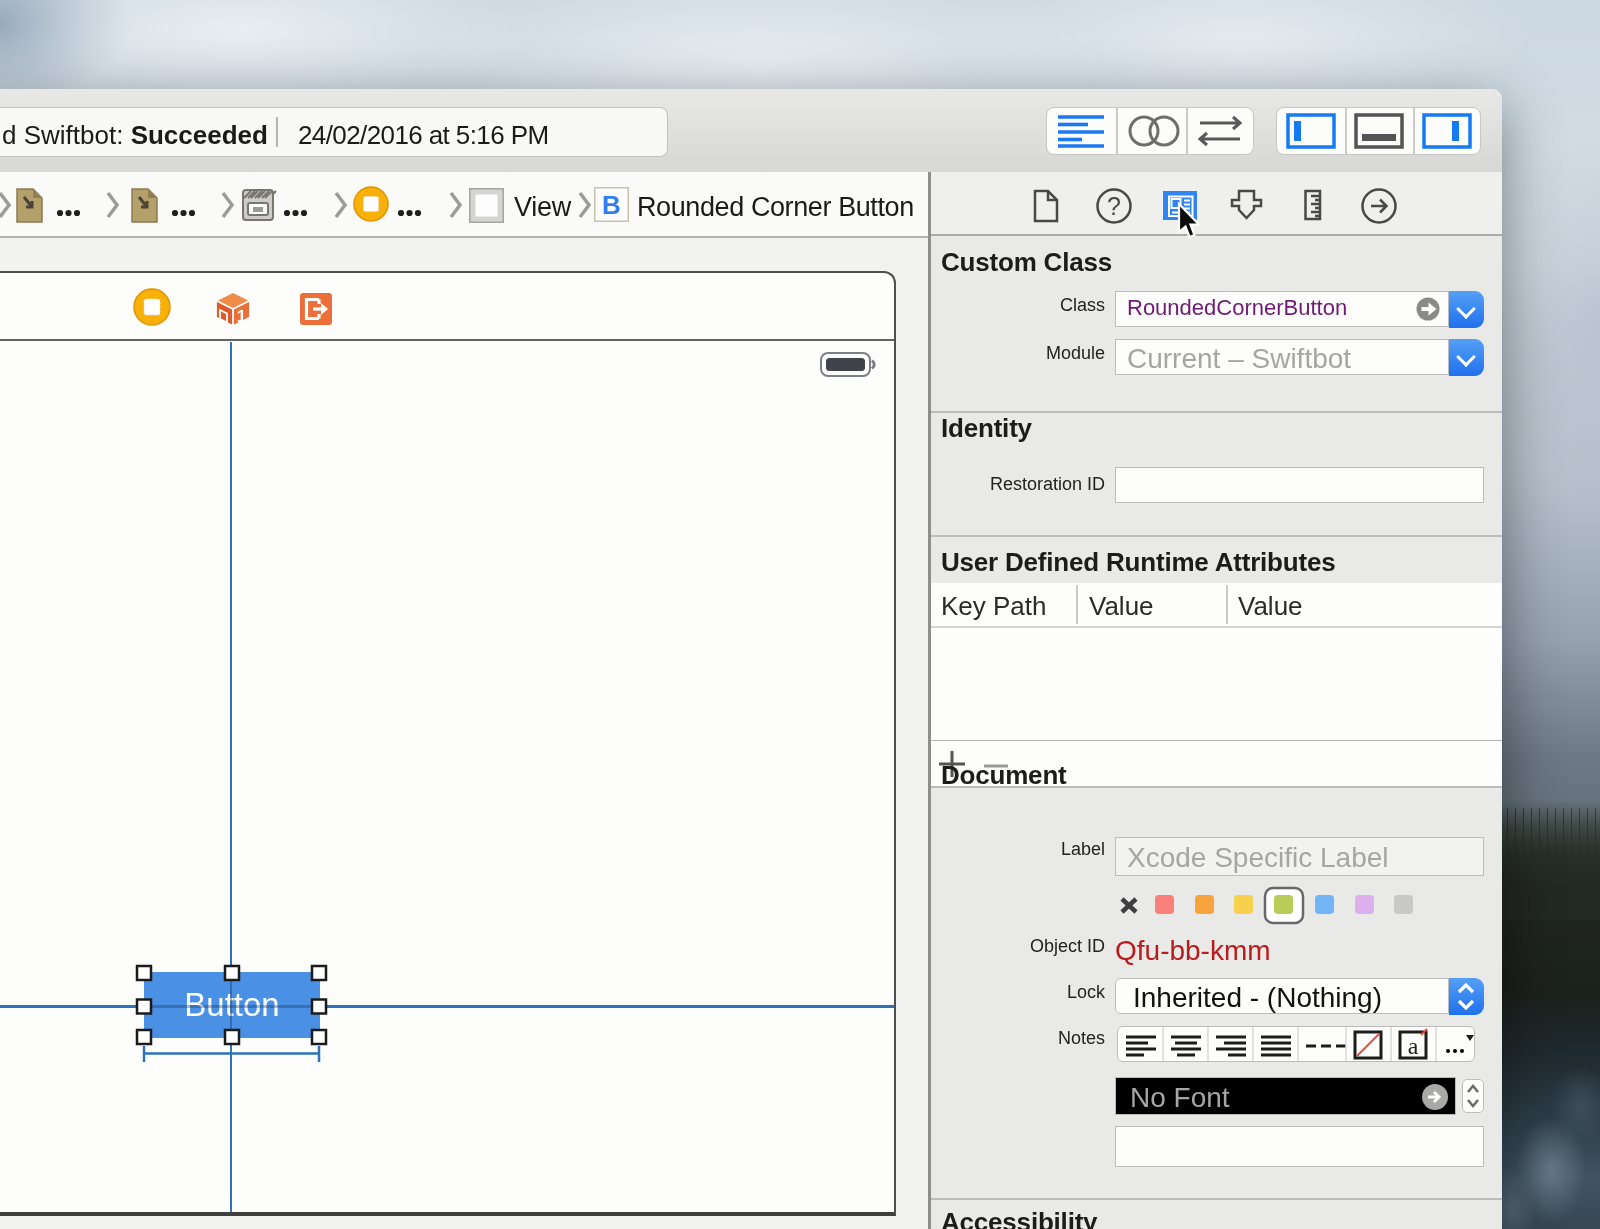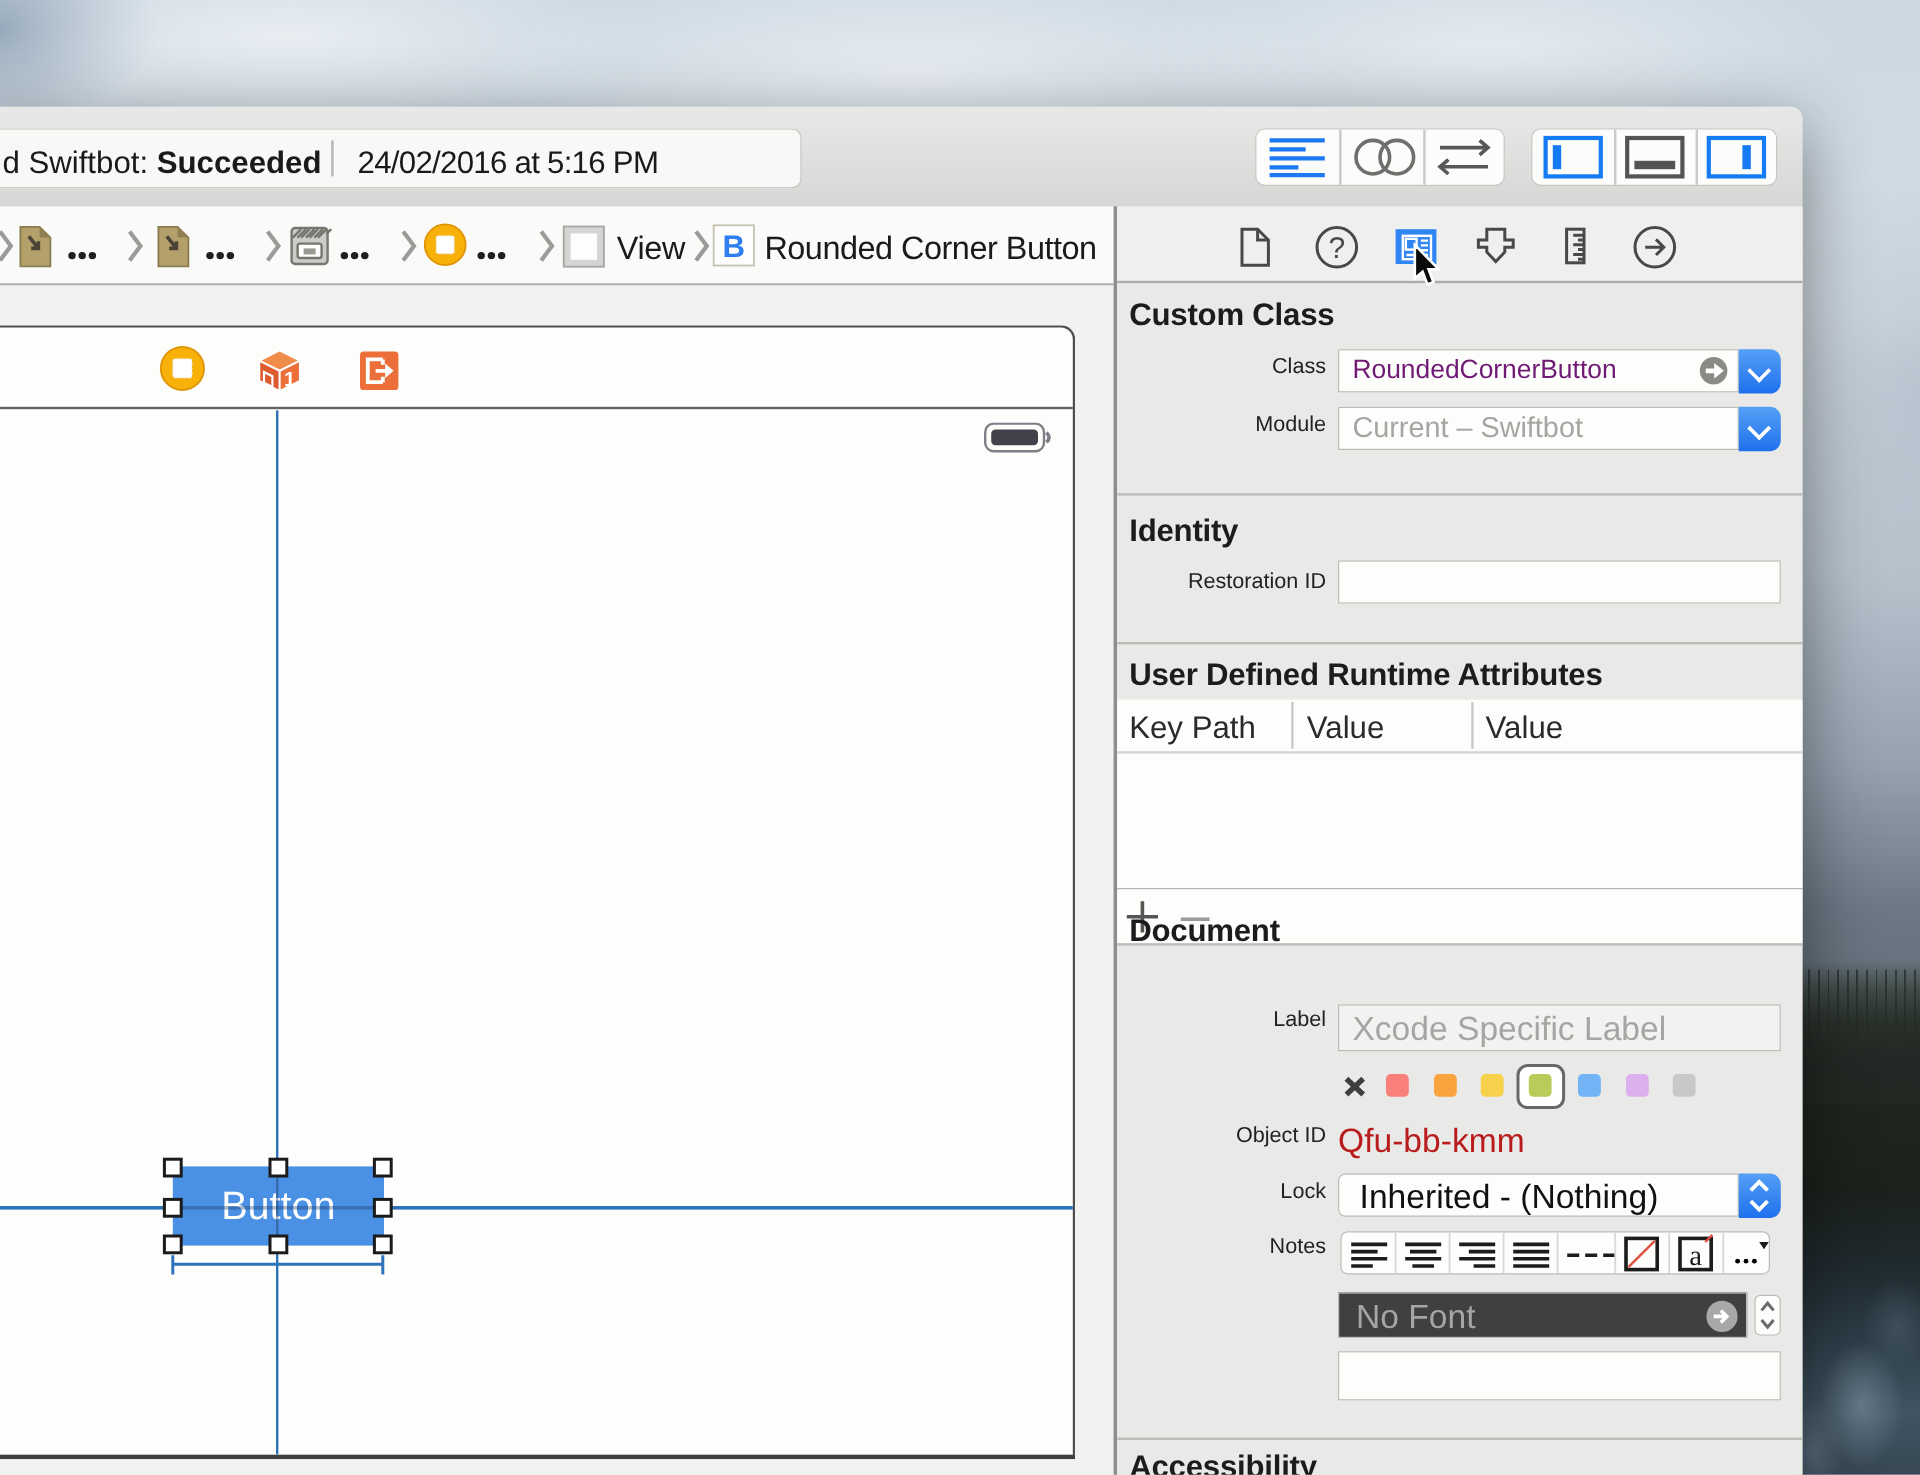--- a/index.html
+++ b/index.html
@@ -263,25 +263,25 @@
       <div class="fld" style="left:184px;top:119px;width:334px;height:36px;">
         <div style="position:absolute;left:11px;top:3px;font-size:22px;color:#701a75;">RoundedCornerButton</div>
         <svg class="abs" style="right:8px;top:5px;" width="24" height="24" viewBox="0 0 24 24">
           <circle cx="12" cy="12" r="11.5" fill="#8b8b85"></circle>
           <path d="M5.5 10 h7 v-4.5 l8 6.5 l-8 6.5 v-4.5 h-7 z" fill="#fff"></path>
         </svg>
       </div>
       <div class="drop" style="left:518px;top:119px;"></div>
       <div class="lbl" style="left:0px;top:171px;">Module</div>
       <div class="fld" style="left:184px;top:167px;width:334px;height:36px;">
-        <div class="ph" style="position:absolute;left:11px;top:3px;font-size:24px;">Current – Swiftbot</div>
+        <div class="ph" style="position:absolute;left:11px;top:3px;font-size:28px;">Current – Swiftbot</div>
       </div>
       <div class="drop" style="left:518px;top:167px;"></div>
       <div class="secline" style="top:239px;"></div>
-      <div class="hdr" style="left:10px;top:255px;text-align:center;">Identity</div>
+      <div class="hdr" style="left:10px;top:241px;text-align:center;">Identity</div>
       <div class="lbl" style="left:0px;top:302px;">Restoration ID</div>
       <div class="fld" style="left:184px;top:295px;width:369px;height:36px;"></div>
       <div class="secline" style="top:363px;"></div>
       <div class="hdr" style="left:10px;top:375px;">User Defined Runtime Attributes</div>
       <div class="abs" style="left:0px;top:411px;width:571px;height:157px;background:#fdfdfb;">
         <div style="position:absolute;left:10px;top:8px;font-size:26px;color:#2a2a2a;">Key Path</div>
         <div style="position:absolute;left:158px;top:8px;font-size:26px;color:#2a2a2a;">Value</div>
         <div style="position:absolute;left:307px;top:8px;font-size:26px;color:#2a2a2a;">Value</div>
         <div style="position:absolute;left:145px;top:2px;width:1.5px;height:39px;background:#c9c9c7;"></div>
         <div style="position:absolute;left:295px;top:2px;width:1.5px;height:39px;background:#c9c9c7;"></div>
@@ -349,21 +349,21 @@
             <line x1="45" y1="0" x2="45" y2="34"></line>
               <line x1="90" y1="0" x2="90" y2="34"></line>
             <line x1="135" y1="0" x2="135" y2="34"></line>
               <line x1="180" y1="0" x2="180" y2="34"></line>
             <line x1="228" y1="0" x2="228" y2="34"></line>
               <line x1="273" y1="0" x2="273" y2="34"></line>
             <line x1="318" y1="0" x2="318" y2="34"></line>
           </g>
         </svg>
       </div>
-      <div class="fld" style="left:184px;top:905px;width:341px;height:38px;background:#404040;">
+      <div class="fld" style="left:184px;top:905px;width:341px;height:38px;background:#000000;">
         <div class="ph" style="position:absolute;left:14px;top:4px;font-size:28px;">No Font</div>
         <svg class="abs" style="right:5px;top:4px;" width="30" height="30" viewBox="0 0 30 30">
           <circle cx="15" cy="15" r="13" fill="#a8a8a6"></circle>
           <path d="M8 15 h10 m-4 -5 l5 5 l-5 5" fill="none" stroke="#fff" stroke-width="3"></path>
         </svg>
       </div>
       <div class="fld" style="left:531px;top:907px;width:22px;height:34px;border-radius:5px;">
         <svg width="20" height="32" viewBox="0 0 20 32">
           <path d="M5 12 l5 -6 l5 6 M5 20 l5 6 l5 -6" fill="none" stroke="#6a6a68" stroke-width="2.5"></path>
         </svg>

